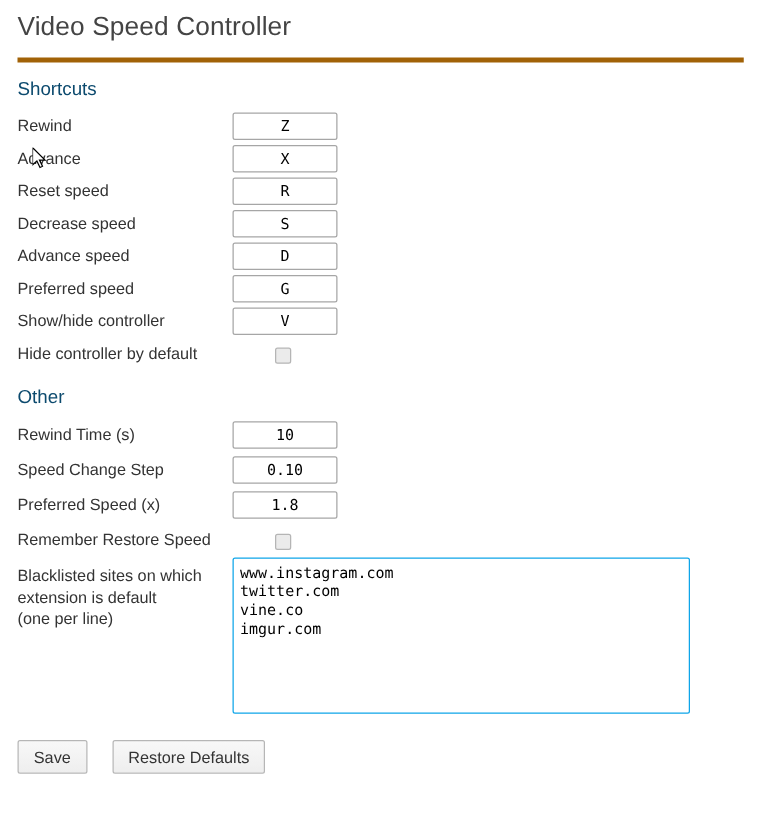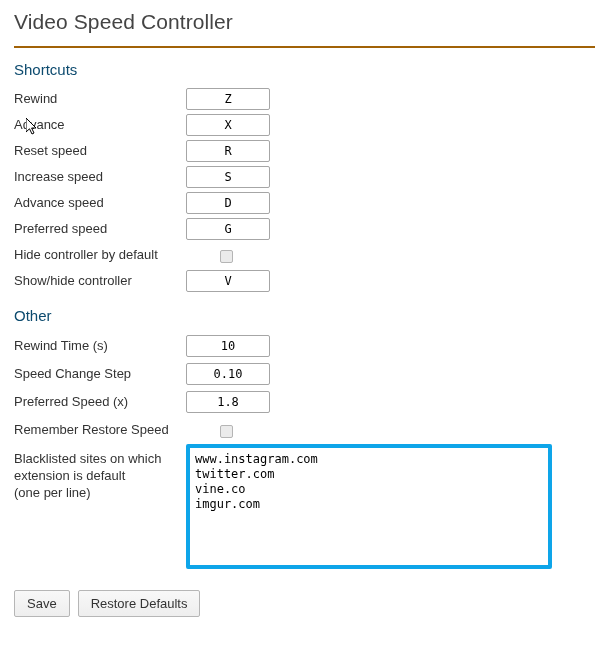--- a/index.html
+++ b/index.html
@@ -20,21 +20,21 @@
     padding: 0 14px;
     box-sizing: border-box;
     width: 609px;
   }
   .page-title {
     font-size: 21px;
     font-weight: normal;
     color: #444444;
     padding: 10px 0 12px 0;
     margin: 0;
-    border-bottom: 2px solid #a16207;
+    border-bottom: 4px solid #a16207;
     letter-spacing: 0.1px;
   }
   .section-title {
     font-size: 15px;
     color: #0c4a6e;
     margin: 13px 0 8px 0;
     padding: 0;
     font-weight: normal;
   }
   table.settings {
@@ -93,41 +93,41 @@
     vertical-align: top;
     padding-top: 6px;
     line-height: 17px;
     height: auto;
     white-space: normal;
   }
   .blacklist-label-line { display: block; }
   textarea.blacklist {
     width: 366px;
     height: 125px;
-    border: 4px solid #0ea5e9;
+    border: 1px solid #0ea5e9;
     border-radius: 2px;
     font-family: "DejaVu Sans Mono", monospace;
     font-size: 12px;
     color: #000000;
     padding: 4px 5px;
     resize: none;
     box-sizing: border-box;
     line-height: 15px;
     background: #ffffff;
     outline: none;
     overflow: auto;
   }
   .blacklist-wrap {
     padding-top: 4px;
   }
   .buttons {
     margin: 18px 0 0 0;
     padding-left: 0;
     display: flex;
-    gap: 8px;
+    gap: 20px;
   }
   button.btn {
     font-family: "Liberation Sans", sans-serif;
     font-size: 13px;
     color: #333333;
     background: linear-gradient(#f8f8f8, #eeeeee);
     border: 1px solid #b6b6b6;
     border-radius: 2px;
     padding: 5px 12px;
     min-width: 52px;
@@ -165,47 +165,47 @@
           <input class="key-input" type="text" value="X" style="">
         </td>
       </tr>
       <tr class="row">
         <td class="label-cell">Reset speed</td>
         <td class="field-cell">
           <input class="key-input" type="text" value="R" style="">
         </td>
       </tr>
       <tr class="row">
-        <td class="label-cell">Increase speed</td>
+        <td class="label-cell">Decrease speed</td>
         <td class="field-cell">
           <input class="key-input" type="text" value="S" style="">
         </td>
       </tr>
       <tr class="row">
         <td class="label-cell">Advance speed</td>
         <td class="field-cell">
           <input class="key-input" type="text" value="D" style="">
         </td>
       </tr>
       <tr class="row">
         <td class="label-cell">Preferred speed</td>
         <td class="field-cell">
           <input class="key-input" type="text" value="G" style="">
         </td>
       </tr>
       <tr class="row">
+        <td class="label-cell">Show/hide controller</td>
+        <td class="field-cell">
+          <input class="key-input" type="text" value="V" style="">
+        </td>
+      </tr>
+      <tr class="row">
         <td class="label-cell">Hide controller by default</td>
         <td class="field-cell">
           <input class="cb" type="checkbox" style="">
-        </td>
-      </tr>
-      <tr class="row">
-        <td class="label-cell">Show/hide controller</td>
-        <td class="field-cell">
-          <input class="key-input" type="text" value="V" style="">
         </td>
       </tr>
     </tbody>
   </table>
 
   <h2 class="section-title">Other</h2>
 
   <table class="settings">
     <tbody>
       <tr class="tall-row">

